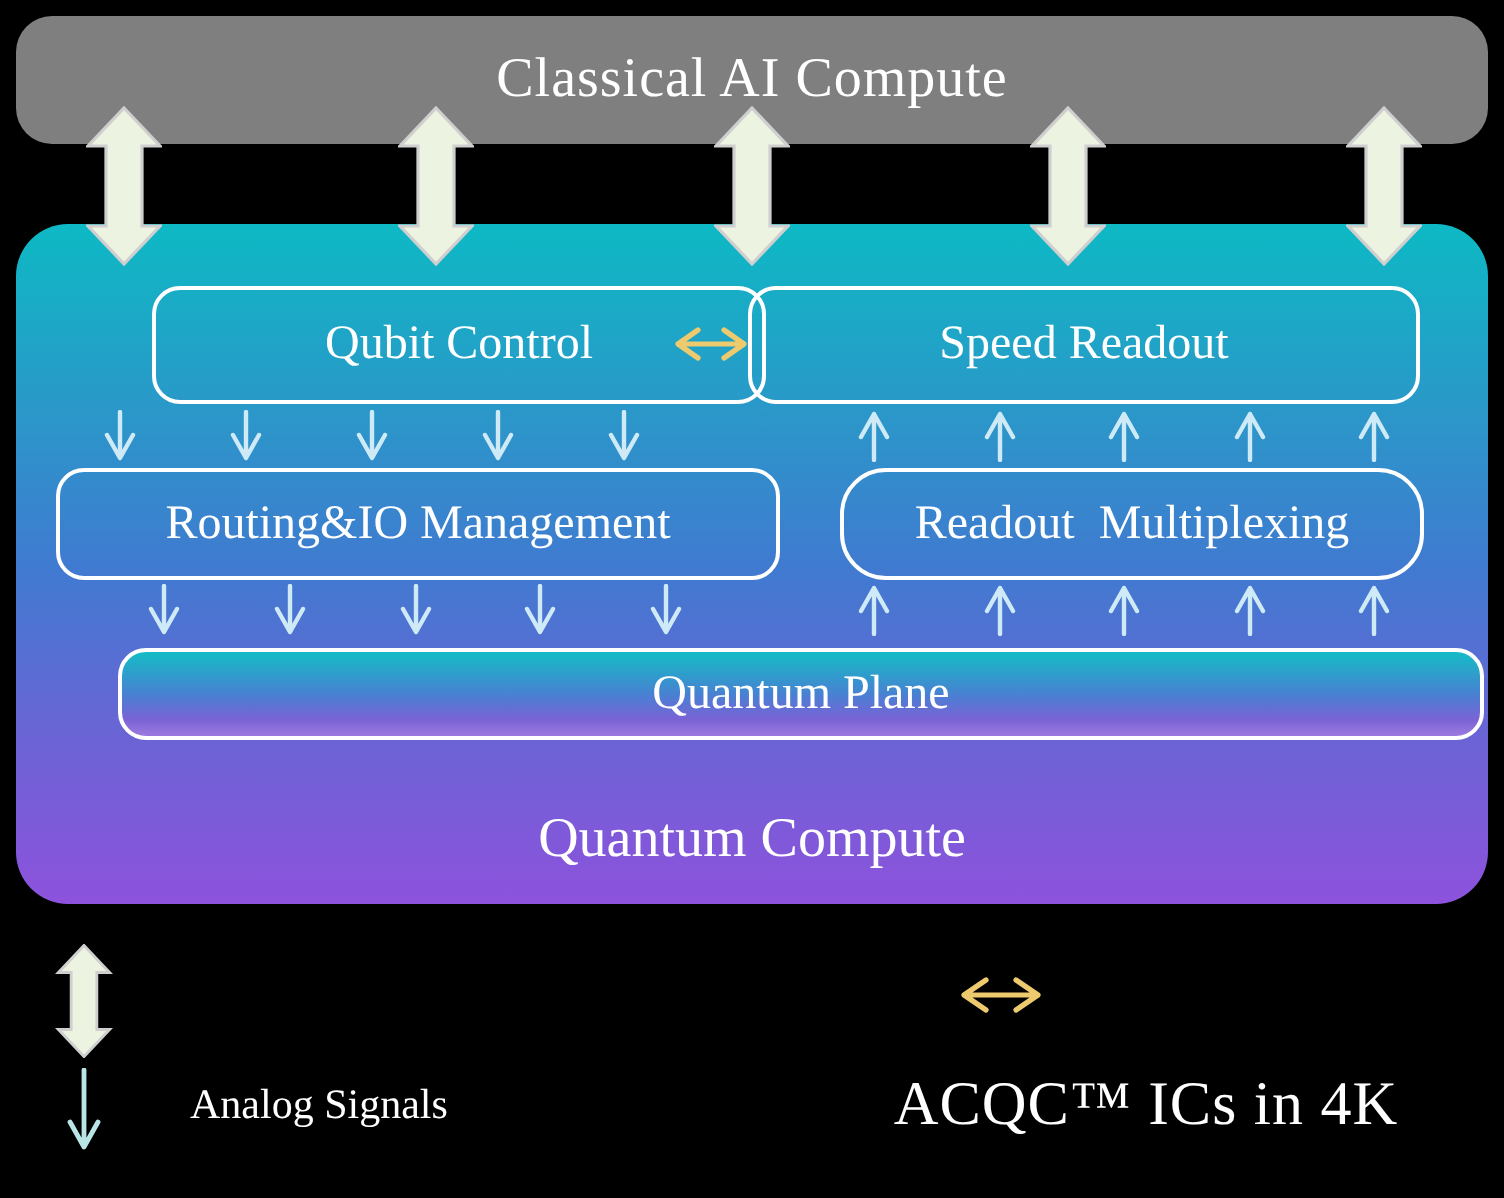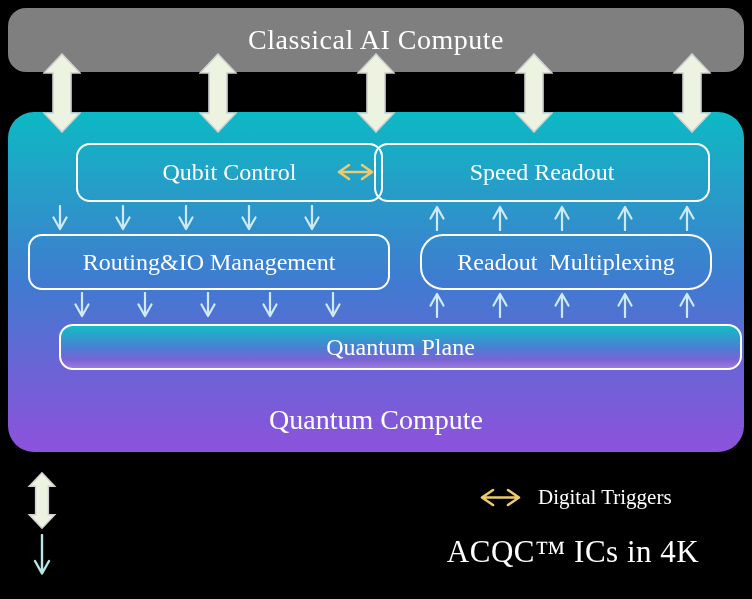--- a/index.html
+++ b/index.html
@@ -109,25 +109,25 @@
     <path d="M5 12 H36 M14 5 L4 12 L14 19 M27 5 L37 12 L27 19" stroke="#ecca6d" stroke-width="2.6" fill="none" stroke-linecap="round" stroke-linejoin="round"></path>
   </svg>
 
   <svg class="abs legend-big-arrow" width="34" height="57" viewBox="0 0 38 80">
     <polygon points="19,1 37,20 28,20 28,60 37,60 19,79 1,60 10,60 10,20 1,20" fill="#edf3e1" stroke="#cfcfcf" stroke-width="2"></polygon>
   </svg>
 
   <svg class="abs legend-thin-arrow" width="18" height="42" viewBox="0 0 18 42">
     <path d="M9 1 V38 M2 27 L9 39.5 L16 27" stroke="#b9e5e6" stroke-width="2.4" fill="none" stroke-linecap="round" stroke-linejoin="round"></path>
   </svg>
+  <div class="abs legend-text legend-analog-label">Analog Signals</div>
 
   <svg class="abs legend-gold-arrow" width="47" height="21" viewBox="0 0 47 21">
     <path d="M6 10.5 H41 M16 3 L5 10.5 L16 18 M31 3 L42 10.5 L31 18" stroke="#ecca6d" stroke-width="2.6" fill="none" stroke-linecap="round" stroke-linejoin="round"></path>
   </svg>
-  <div class="abs legend-text legend-triggers-label">Digital Triggers</div>
 
   <div class="abs branding">ACQC™ ICs in 4K</div>
 
 <svg width="38" height="80" viewBox="0 0 38 80" class="abs big-arrow" style="left: 43px; top: 53px;">
       <polygon points="19,1 37,20 28,20 28,60 37,60 19,79 1,60 10,60 10,20 1,20" fill="#edf3e1" stroke="#cfcfcf" stroke-width="1.6"></polygon>
     </svg>
     <svg width="38" height="80" viewBox="0 0 38 80" class="abs big-arrow" style="left: 199px; top: 53px;">
       <polygon points="19,1 37,20 28,20 28,60 37,60 19,79 1,60 10,60 10,20 1,20" fill="#edf3e1" stroke="#cfcfcf" stroke-width="1.6"></polygon>
     </svg>
     <svg width="38" height="80" viewBox="0 0 38 80" class="abs big-arrow" style="left: 357px; top: 53px;">

